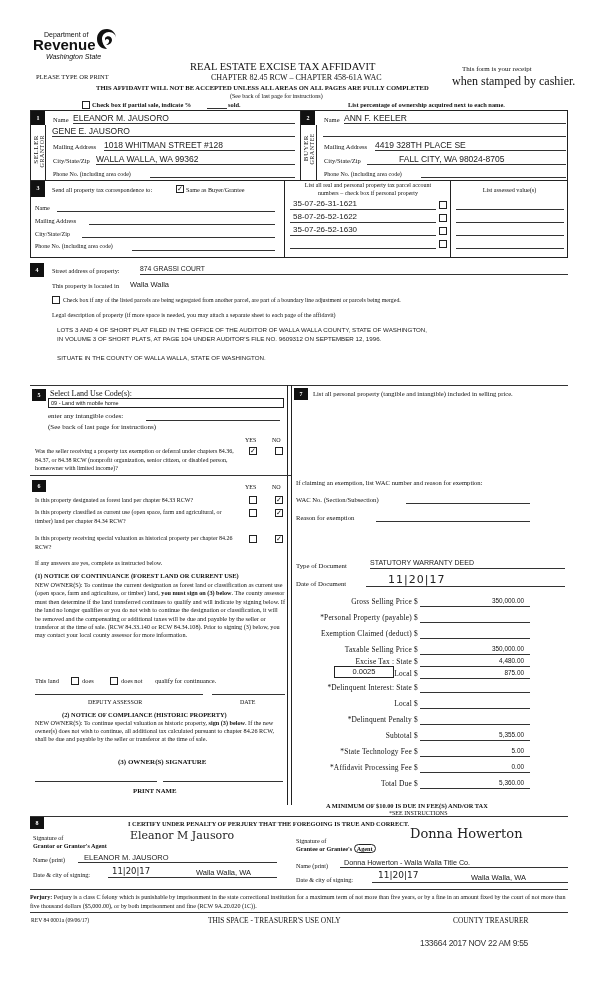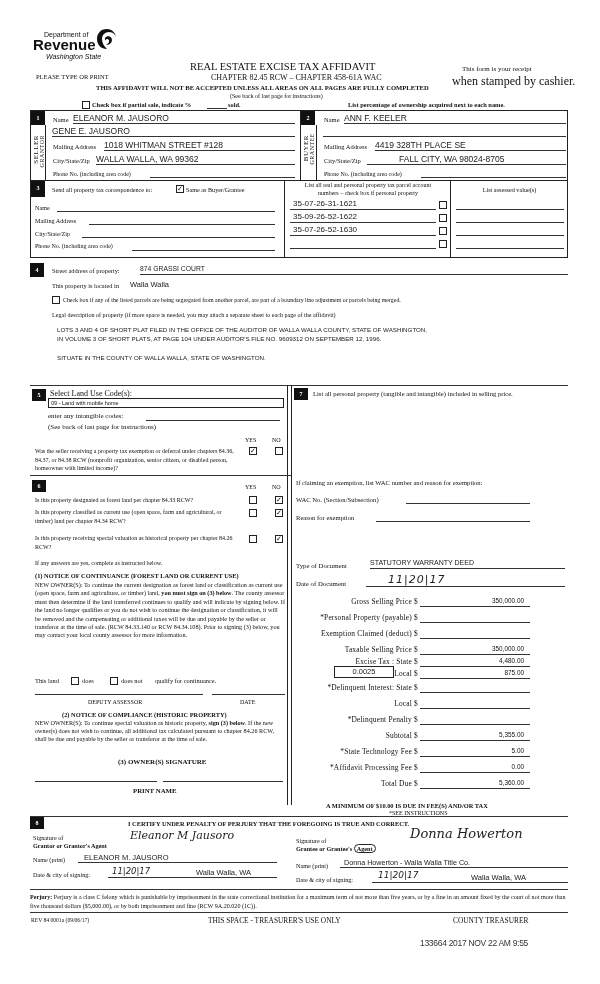--- a/index.html
+++ b/index.html
@@ -1,21 +1,21 @@
 <!DOCTYPE html>
 <html><head>
 <meta charset="utf-8">
 <style>
   * { box-sizing: border-box; margin: 0; padding: 0; }
   html, body { width: 600px; height: 984px; background: #fff; overflow: hidden; }
   body { position: relative; font-family: "Liberation Serif", serif; color: #111; font-size: 7px; }
   .abs { position: absolute; }
   .sans { font-family: "Liberation Sans", sans-serif; }
   .filled { font-family: "Liberation Sans", sans-serif; color: #1a1a1a; }
-  .hand { font-family: "DejaVu Sans", sans-serif; font-style: italic; color: #222; }
+  .hand { font-family: "DejaVu Sans", sans-serif; color: #222; }
   .line { border-bottom: 1px solid #333; }
   .box { border: 1px solid #222; }
   .secnum { position: absolute; background: #111; color: #fff; width: 14px; height: 14px; font-size: 6px; text-align: center; line-height: 14px; font-weight: bold; }
   .cb { position: absolute; width: 8px; height: 8px; border: 1px solid #222; background: #fff; font-size: 7px; line-height: 6px; text-align: center; font-family: "DejaVu Sans", sans-serif; }
   .vert { position: absolute; writing-mode: vertical-rl; transform: rotate(180deg); font-size: 7px; letter-spacing: 0.5px; }
   .money-row { position: absolute; left: 300px; width: 230px; height: 12px; font-size: 7.4px; }
   .money-row .lbl { position: absolute; right: 118px; top: 0; white-space: nowrap; letter-spacing: 0.2px; padding-left: 16px; }
   .money-row .dollar { position: absolute; left: 114px; top: 0; }
   .money-row .amt { position: absolute; left: 120px; width: 110px; top: 0; text-align: right; border-bottom: 1px solid #333; height: 10px; font-family: "Liberation Sans", sans-serif; font-size: 6.4px; padding-right: 6px; }
 </style>
@@ -103,21 +103,21 @@
   <div>numbers – check box if personal property</div>
 </div>
 <div class="abs" style="left:451px;top:186px;width:117px;text-align:center;font-size:6.2px;">List assessed value(s)</div>
 
 <div class="abs" style="left:290px;top:199px;width:274px;height:12px;">
   <div class="abs line filled" style="left:0;top:0;width:146px;height:11px;font-size:8px;padding-left:3px;">35-07-26-31-1621</div>
   <div class="cb" style="left:149px;top:2px;"></div>
   <div class="abs line" style="left:166px;top:0;width:108px;height:11px;"></div>
 </div>
 <div class="abs" style="left:290px;top:212px;width:274px;height:12px;">
-  <div class="abs line filled" style="left:0;top:0;width:146px;height:11px;font-size:8px;padding-left:3px;">35-09-26-52-1622</div>
+  <div class="abs line filled" style="left:0;top:0;width:146px;height:11px;font-size:8px;padding-left:3px;">58-07-26-52-1622</div>
   <div class="cb" style="left:149px;top:2px;"></div>
   <div class="abs line" style="left:166px;top:0;width:108px;height:11px;"></div>
 </div>
 <div class="abs" style="left:290px;top:225px;width:274px;height:12px;">
   <div class="abs line filled" style="left:0;top:0;width:146px;height:11px;font-size:8px;padding-left:3px;">35-07-26-52-1630</div>
   <div class="cb" style="left:149px;top:2px;"></div>
   <div class="abs line" style="left:166px;top:0;width:108px;height:11px;"></div>
 </div>
 <div class="abs" style="left:290px;top:238px;width:274px;height:12px;">
   <div class="abs line filled" style="left:0;top:0;width:146px;height:11px;font-size:8px;padding-left:3px;"></div>

